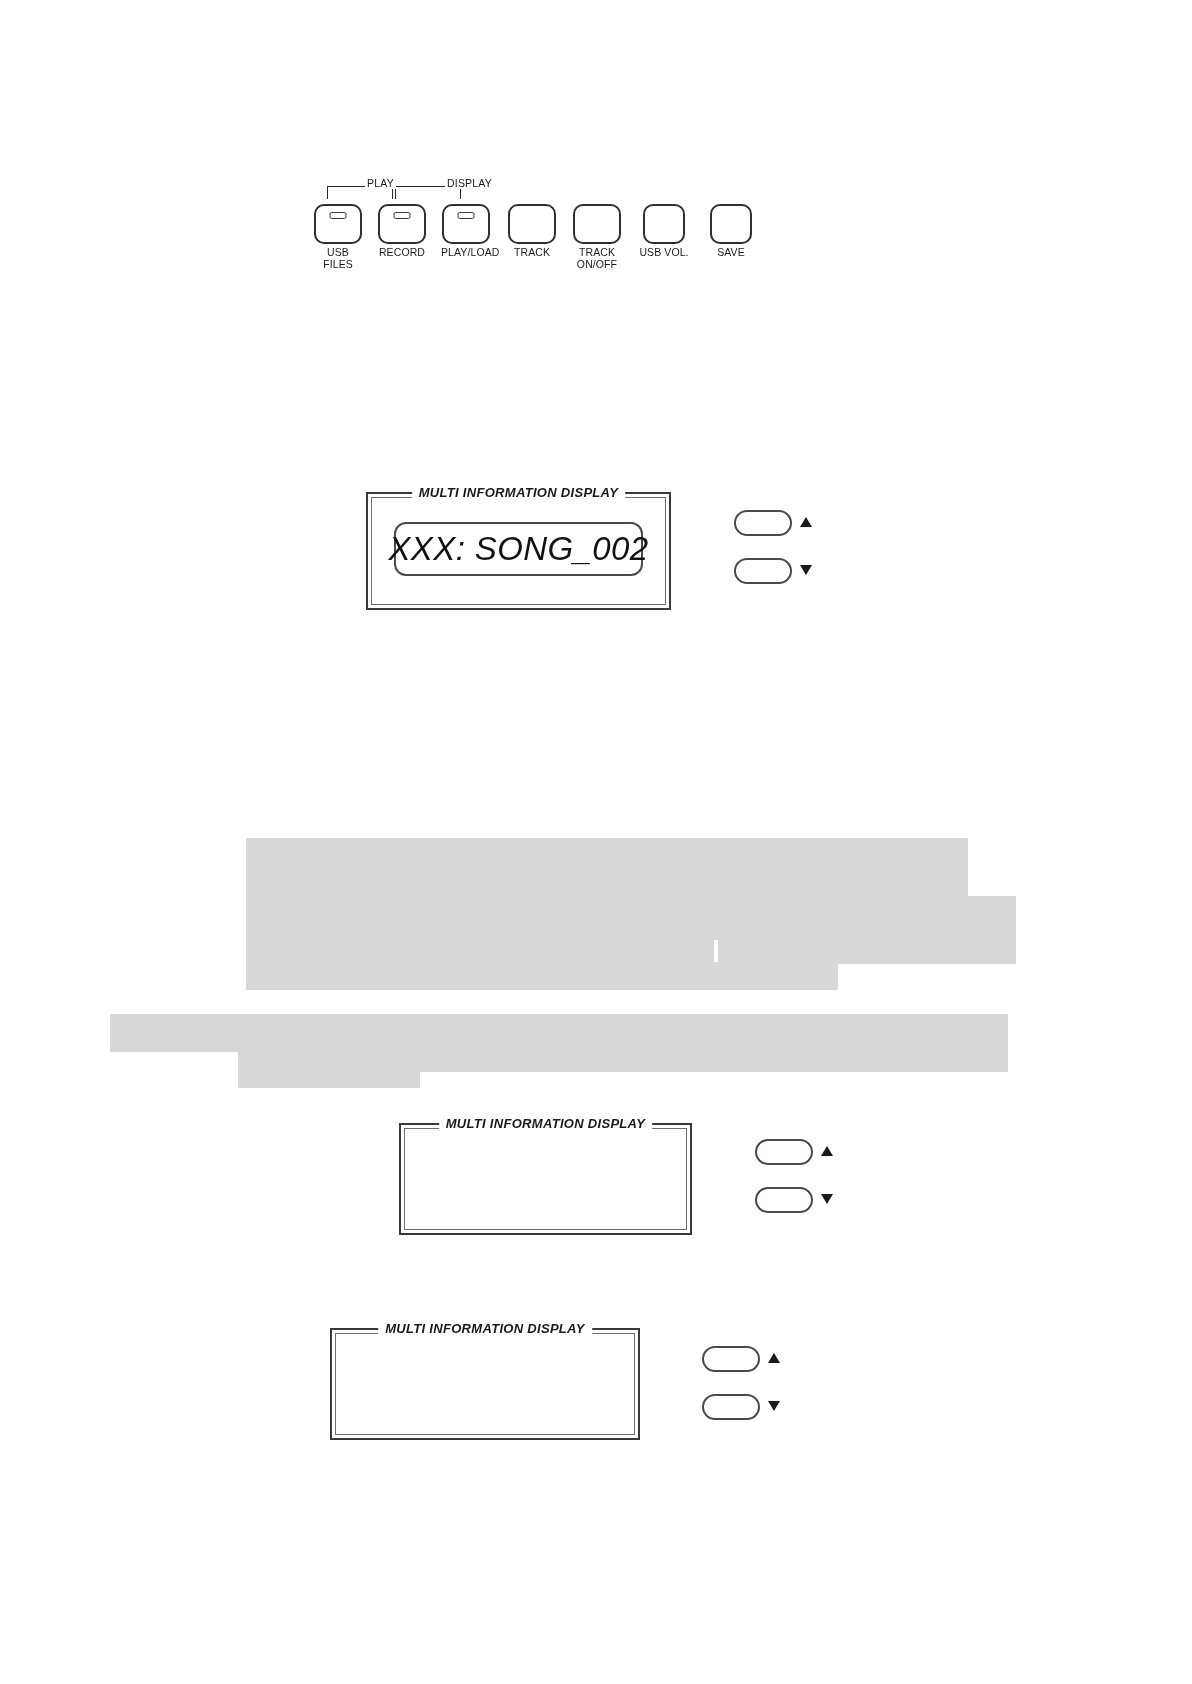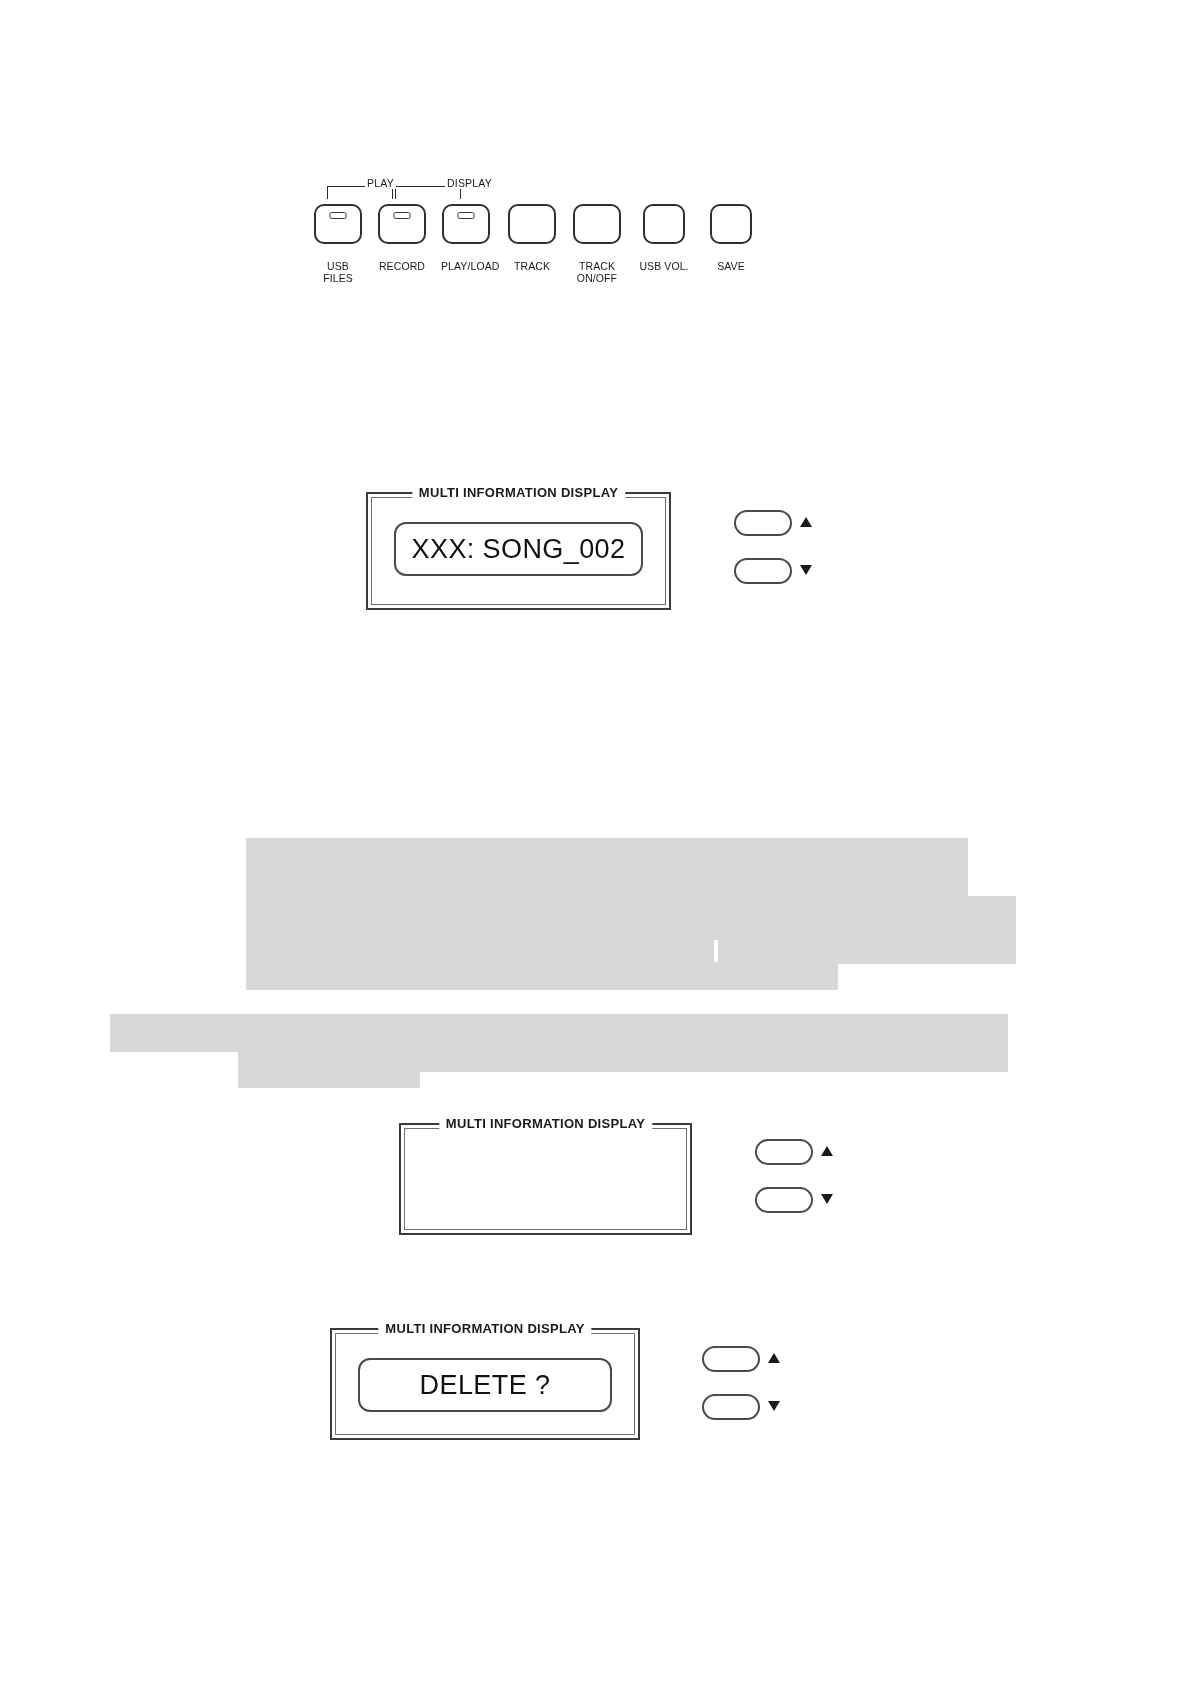--- a/index.html
+++ b/index.html
@@ -120,31 +120,32 @@
     top: 6px;
     transform: translateX(-50%);
     width: 17px;
     height: 7px;
     border: 1.4px solid #3a3a3a;
     border-radius: 2px;
     background: #ffffff;
     box-sizing: border-box;
   }
   .seq-caption {
-    margin-top: 17px;
+    margin-top: 3px;
     font-size: 10.5px;
     line-height: 11.5px;
     letter-spacing: 0.1px;
     color: #1a1a1a;
     white-space: pre-line;
   }
 
   
   .mid-group {
     position: absolute;
+    font-style: italic;
   }
   .mid-frame {
     position: absolute;
     left: 0;
     top: 0;
     box-sizing: border-box;
     border: 2px solid #3a3a3a;
     background: #ffffff;
   }
   .mid-frame-inner {
@@ -178,21 +179,21 @@
     height: 54px;
     border: 2px solid #4a4a4a;
     border-radius: 12px;
     background: #ffffff;
     box-sizing: border-box;
     display: flex;
     align-items: center;
     justify-content: center;
   }
   .mid-lcd-text {
-    font-size: 27px;
+    font-size: 33px;
     letter-spacing: 0.4px;
     color: #121212;
     white-space: nowrap;
   }
 
   
   .updown {
     position: absolute;
   }
   .updown-row {
@@ -343,23 +344,20 @@
         <span class="tri tri-down"></span>
       </div>
     </div>
   </div>
 
   <div class="mid-group" style="left:330px; top:1328px; width:470px; height:112px;">
 
     <div class="mid-frame" style="width:310px; height:112px;">
       <div class="mid-frame-inner"></div>
       <div class="mid-legend">MULTI INFORMATION DISPLAY</div>
-      <div class="mid-lcd">
-        <span class="mid-lcd-text">DELETE ?</span>
-      </div>
     </div>
 
     <div class="updown" style="left:372px; top:18px;">
       <div class="updown-row">
         <span class="pill"></span>
         <span class="tri tri-up"></span>
       </div>
       <div class="updown-row">
         <span class="pill"></span>
         <span class="tri tri-down"></span>

